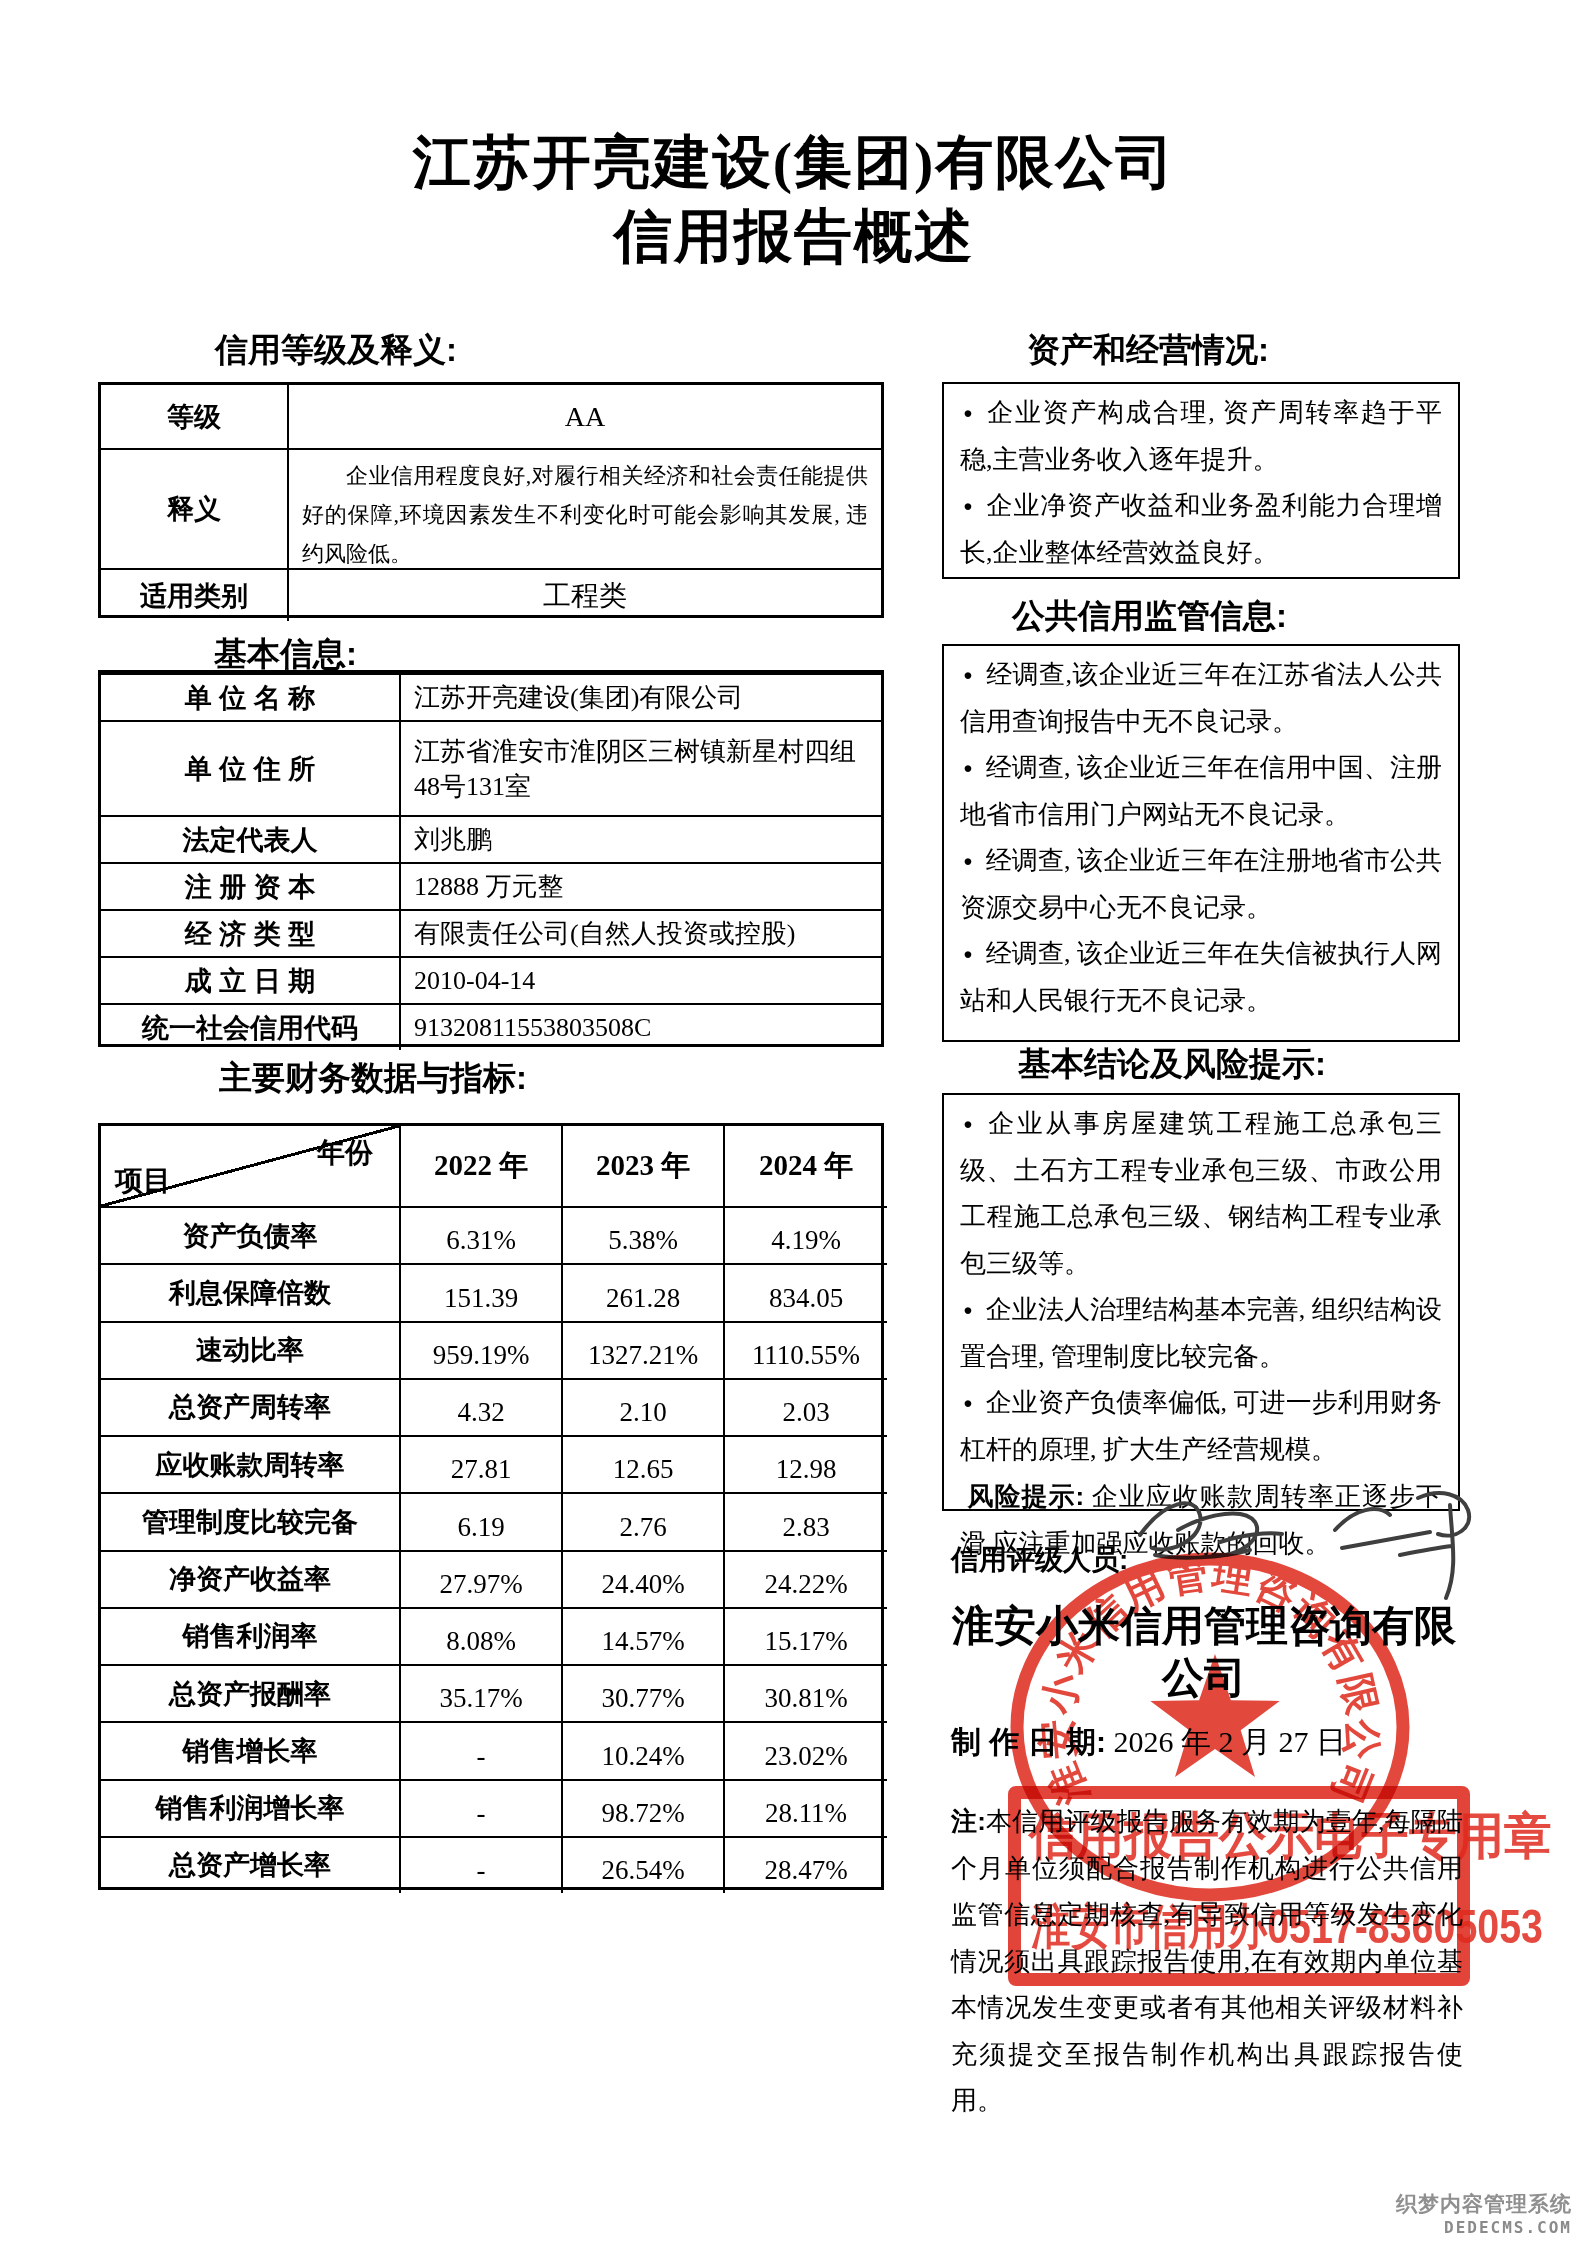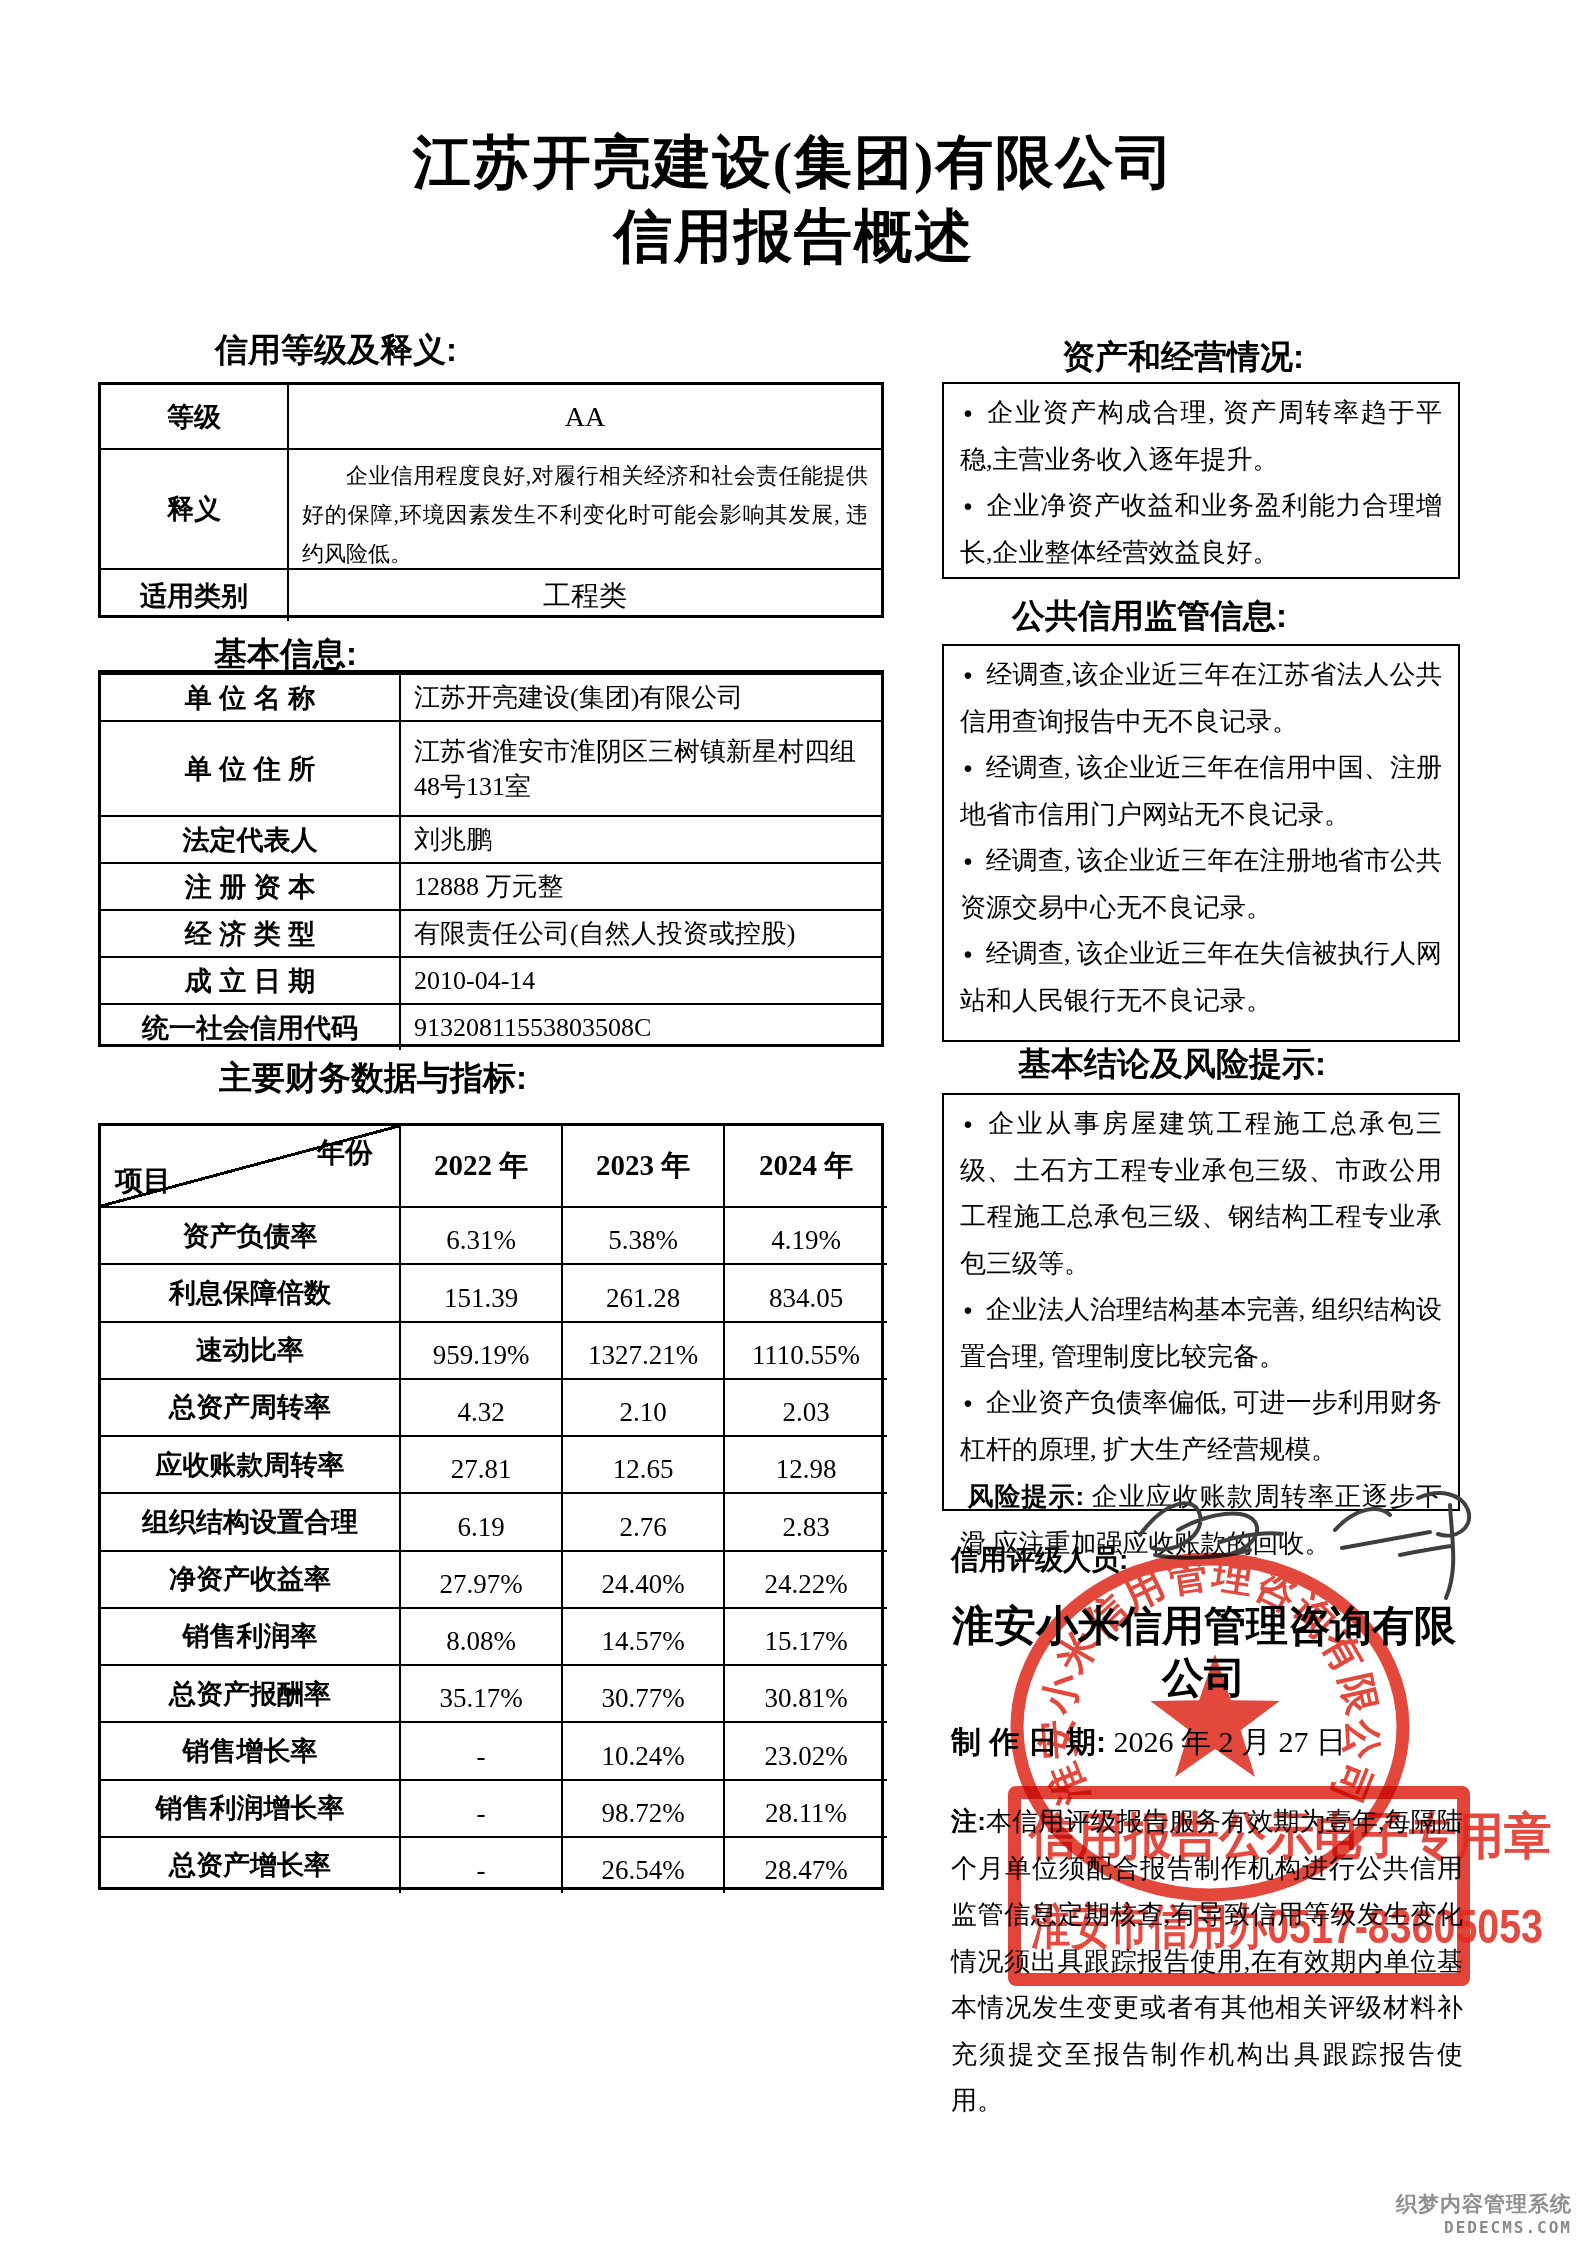--- a/index.html
+++ b/index.html
@@ -146,21 +146,21 @@
       <div class="cell lblc br bt">总资产周转率</div>
       <div class="cell valc-num br bt">4.32</div>
       <div class="cell valc-num br bt">2.10</div>
       <div class="cell valc-num bt">2.03</div>
 
       <div class="cell lblc br bt">应收账款周转率</div>
       <div class="cell valc-num br bt">27.81</div>
       <div class="cell valc-num br bt">12.65</div>
       <div class="cell valc-num bt">12.98</div>
 
-      <div class="cell lblc br bt">组织结构设置合理</div>
+      <div class="cell lblc br bt">管理制度比较完备</div>
       <div class="cell valc-num br bt">6.19</div>
       <div class="cell valc-num br bt">2.76</div>
       <div class="cell valc-num bt">2.83</div>
 
       <div class="cell lblc br bt">净资产收益率</div>
       <div class="cell valc-num br bt">27.97%</div>
       <div class="cell valc-num br bt">24.40%</div>
       <div class="cell valc-num bt">24.22%</div>
 
       <div class="cell lblc br bt">销售利润率</div>
@@ -182,21 +182,21 @@
       <div class="cell valc-num br bt">-</div>
       <div class="cell valc-num br bt">98.72%</div>
       <div class="cell valc-num bt">28.11%</div>
 
       <div class="cell lblc br bt">总资产增长率</div>
       <div class="cell valc-num br bt">-</div>
       <div class="cell valc-num br bt">26.54%</div>
       <div class="cell valc-num bt">28.47%</div>
     </div>
 
-  <div class="abs h-right" style="left:1062px;top:328px;margin-top:7px;">资产和经营情况:</div>
+  <div class="abs h-right" style="left:1027px;top:328px;">资产和经营情况:</div>
   <div class="abs box" style="top:382px;height:197px;">
 
   <p><span class="blt">●</span><span>企业资产构成合理, 资产周转率趋于平稳,主营业务收入逐年提升。</span></p>
       <p><span class="blt">●</span><span>企业净资产收益和业务盈利能力合理增长,企业整体经营效益良好。</span></p>
     </div>
 
   <div class="abs h-right" style="left:1012px;top:594px;">公共信用监管信息:</div>
   <div class="abs box" style="top:644px;height:398px;">
 
   <p><span class="blt">●</span><span>经调查,该企业近三年在江苏省法人公共信用查询报告中无不良记录。</span></p>

